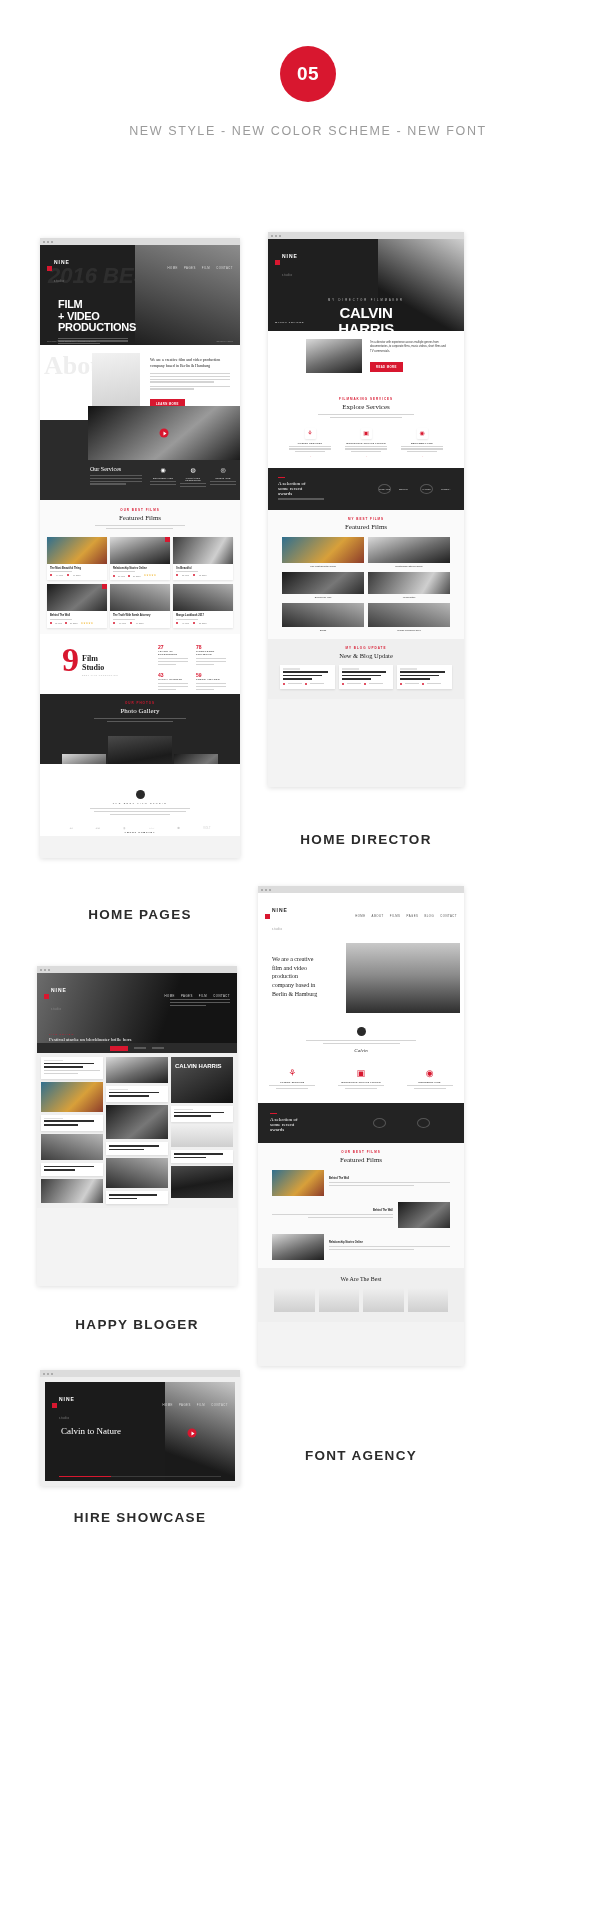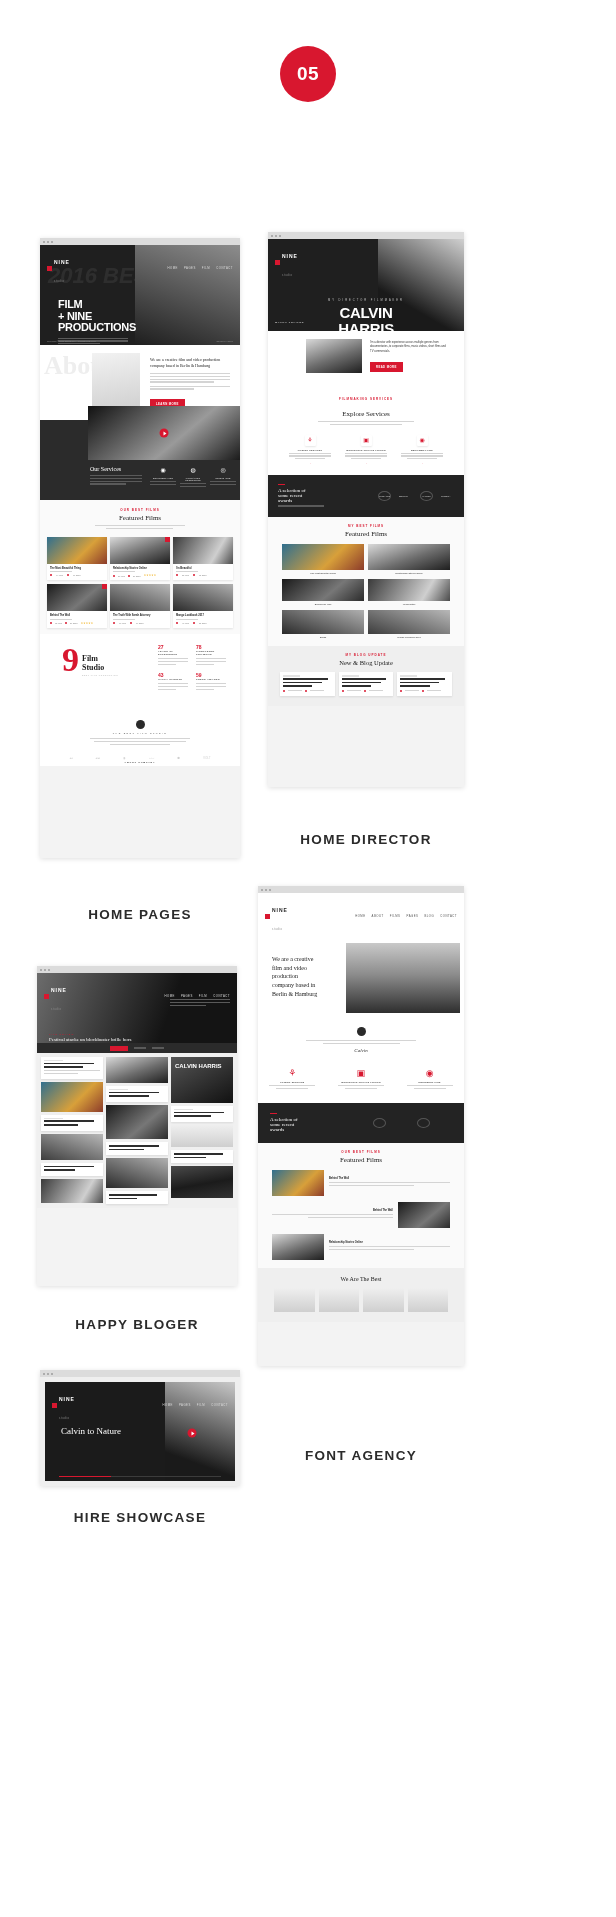--- a/index.html
+++ b/index.html
@@ -112,20 +112,21 @@
   .fake-txt.lt { background:#e2e2e2; }
   .fake-h { display:block; background:#2e2e2e; height:2px; margin-bottom:2px; }
   .dot-red { width:2px;height:2px;background:#d8172f;border-radius:50%;display:inline-block; }
   .star { color:#f0b429; font-size:2.6px; letter-spacing:.2px; }
 </style>
 </head>
 <body>
 
 <div class="page-header">
   <div class="badge">05</div>
+  <div class="page-subtitle">NEW STYLE - NEW COLOR SCHEME - NEW FONT</div>
 </div>
 
 <div class="mock" style="left:40px; top:238px; width:200px; height:620px;">
   <div class="chrome">
       <i></i>
       <i></i>
       <i></i>
     </div>
 
   <div class="hero-dark" style="height:100px;">
@@ -141,21 +142,21 @@
       </div>
       <div class="navlinks">
         <span>HOME</span>
         <span>PAGES</span>
         <span>FILM</span>
         <span>CONTACT</span>
       </div>
     </div>
     <div style="position:relative;z-index:2;padding-left:18px;padding-top:8px;">
       <div class="hero-h" style="font-size:11px;">FILM</div>
-      <div class="hero-h" style="font-size:11px;">+ NINE</div>
+      <div class="hero-h" style="font-size:11px;">+ VIDEO</div>
       <div class="hero-h" style="font-size:11px;">PRODUCTIONS</div>
       <div style="width:70px;margin-top:4px;">
         <span class="fake-txt dk"></span>
           <span class="fake-txt dk"></span>
           <span class="fake-txt dk" style="width:60%"></span>
       </div>
 
     </div>
     <div style="position:absolute;bottom:3px;left:7px;right:7px;display:flex;justify-content:space-between;z-index:3;">
       <span class="tiny" style="font-size:2.2px;">Copyright © 2017 NineStudio. All Rights Reserved</span>
@@ -344,20 +345,33 @@
       <div style="width:30px;">
         <div class="stat-n">59</div>
         <div class="stat-l">PRESS AWARDS</div>
         <span class="fake-txt" style="margin-top:2px"></span>
           <span class="fake-txt"></span>
           <span class="fake-txt" style="width:60%"></span>
       </div>
     </div>
   </div>
 
+  <div style="background:#252525;height:70px;position:relative;padding-top:7px;">
+    <div class="sec-sub">OUR PHOTOS</div>
+    <div class="sec-title on-dark" style="font-size:7px;margin-top:2px;">Photo Gallery</div>
+    <div style="width:92px;margin:3px auto 0;">
+      <span class="fake-txt dk" style="width:100%"></span>
+        <span class="fake-txt dk" style="width:72%;margin-left:14%"></span>
+    </div>
+    <div style="position:absolute;bottom:-14px;left:0;right:0;display:flex;align-items:flex-end;justify-content:center;gap:2px;">
+      <div class="grad-b" style="width:44px;height:24px;"></div>
+      <div class="grad-portrait" style="width:64px;height:42px;"></div>
+      <div class="grad-d" style="width:44px;height:24px;"></div>
+    </div>
+  </div>
 
   <div style="background:#fff;height:72px;position:relative;padding-top:26px;">
     <div style="width:9px;height:9px;border-radius:50%;background:#2a2a2a;margin:0 auto;"></div>
     <div style="text-align:center;font-size:2.3px;letter-spacing:1.4px;color:#555;margin-top:3px;">THE BEST FILM STUDIO</div>
     <div style="width:100px;margin:4px auto 0;">
       <span class="fake-txt" style="width:100%"></span>
         <span class="fake-txt" style="width:92%;margin-left:4%"></span>
         <span class="fake-txt" style="width:60%;margin-left:20%"></span>
     </div>
     <div style="text-align:center;margin-top:4px;">
@@ -407,21 +421,21 @@
   <div style="background:#fff;height:60px;position:relative;">
     <div class="grad-b" style="position:absolute;left:38px;top:8px;width:56px;height:34px;"></div>
     <div style="position:absolute;left:102px;top:10px;width:78px;">
       <div style="font-size:2.7px;line-height:1.6;color:#333;">I'm a director with experience across multiple genres from documentaries, to corporate films, music videos, short films and TV commercials.</div>
       <span class="btn-red" style="margin-top:4px;">READ MORE</span>
     </div>
   </div>
 
   <div style="background:#fff;padding:6px 0 10px;">
     <div class="sec-sub">FILMMAKING SERVICES</div>
-    <div class="sec-title" style="font-size:7px;margin-top:9px;font-family:Liberation Serif, serif;">Explore Services</div>
+    <div class="sec-title" style="font-size:7px;margin-top:2px;font-family:Liberation Serif, serif;">Explore Services</div>
     <div style="width:96px;margin:3px auto 0;">
       <span class="fake-txt" style="width:100%"></span>
         <span class="fake-txt" style="width:76%;margin-left:12%"></span>
     </div>
     <div style="display:flex;justify-content:space-around;padding:8px 14px 0;">
       <div style="text-align:center;width:42px;">
         <div class="svc-ico" style="margin:0 auto 3px;">⚘</div>
         <div style="font-size:2.1px;color:#333;letter-spacing:.3px;font-weight:bold;">FILMING SERVICES</div>
         <span class="fake-txt" style="margin-top:2px"></span>
           <span class="fake-txt"></span>

